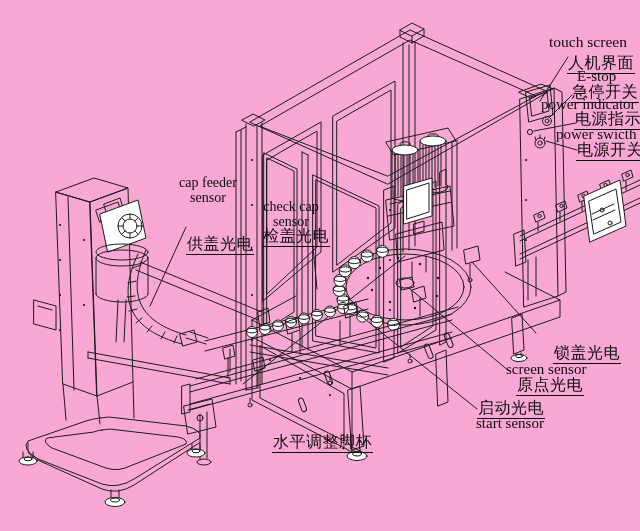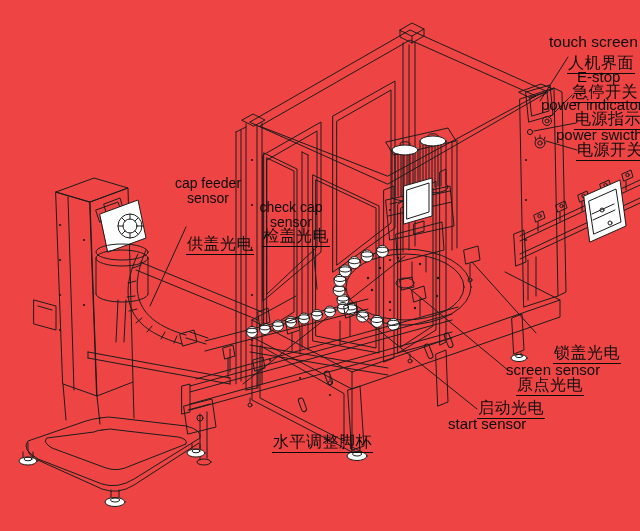--- a/index.html
+++ b/index.html
@@ -1,17 +1,17 @@
 <!DOCTYPE html>
 <html><head>
 <meta charset="utf-8">
 <style>
   html,body{margin:0;padding:0;background:#fff;}
-  .stage{position:relative;width:640px;height:531px;background:#ef4444;overflow:hidden;
-         font-family:Liberation Sans, sans-serif;color:#111;}
+  .stage{position:relative;width:640px;height:531px;background:#f9a8d4;overflow:hidden;
+         font-family:Liberation Serif, serif;color:#111;}
   .stage svg{position:absolute;left:0;top:0;}
   .lbl{position:absolute;white-space:nowrap;line-height:1.05;}
   .en{font-size:15px;color:#0b0b0b;}
   .en.sm{font-size:14px;}
   .zh{font-size:16px;letter-spacing:.5px;color:#0b0b0b;
       border-bottom:1.2px solid #0b0b0b;padding:0 1px 1px 1px;}
   .center2{display:flex;flex-direction:column;align-items:center;}
 </style>
 </head>
 <body>
@@ -336,17 +336,17 @@
   <span class="en sm">sensor</span>
 </div>
 <div class="lbl zh" style="left:262px;top:228px;">检盖光电</div>
 
 <div class="lbl zh" style="left:553px;top:339px;margin-top:6px;">锁盖光电</div>
 
 <div class="lbl en" style="left:506px;top:362px;">screen sensor</div>
 <div class="lbl zh" style="left:516px;top:377px;">原点光电</div>
 
 <div class="lbl zh" style="left:477px;top:400px;">启动光电</div>
-<div class="lbl en" style="left:448px;top:416px;">start sensor</div>
+<div class="lbl en" style="left:476px;top:416px;">start sensor</div>
 
 <div class="lbl zh" style="left:272px;top:434px;">水平调整脚杯</div>
 
 </div>
 
 </body></html>

